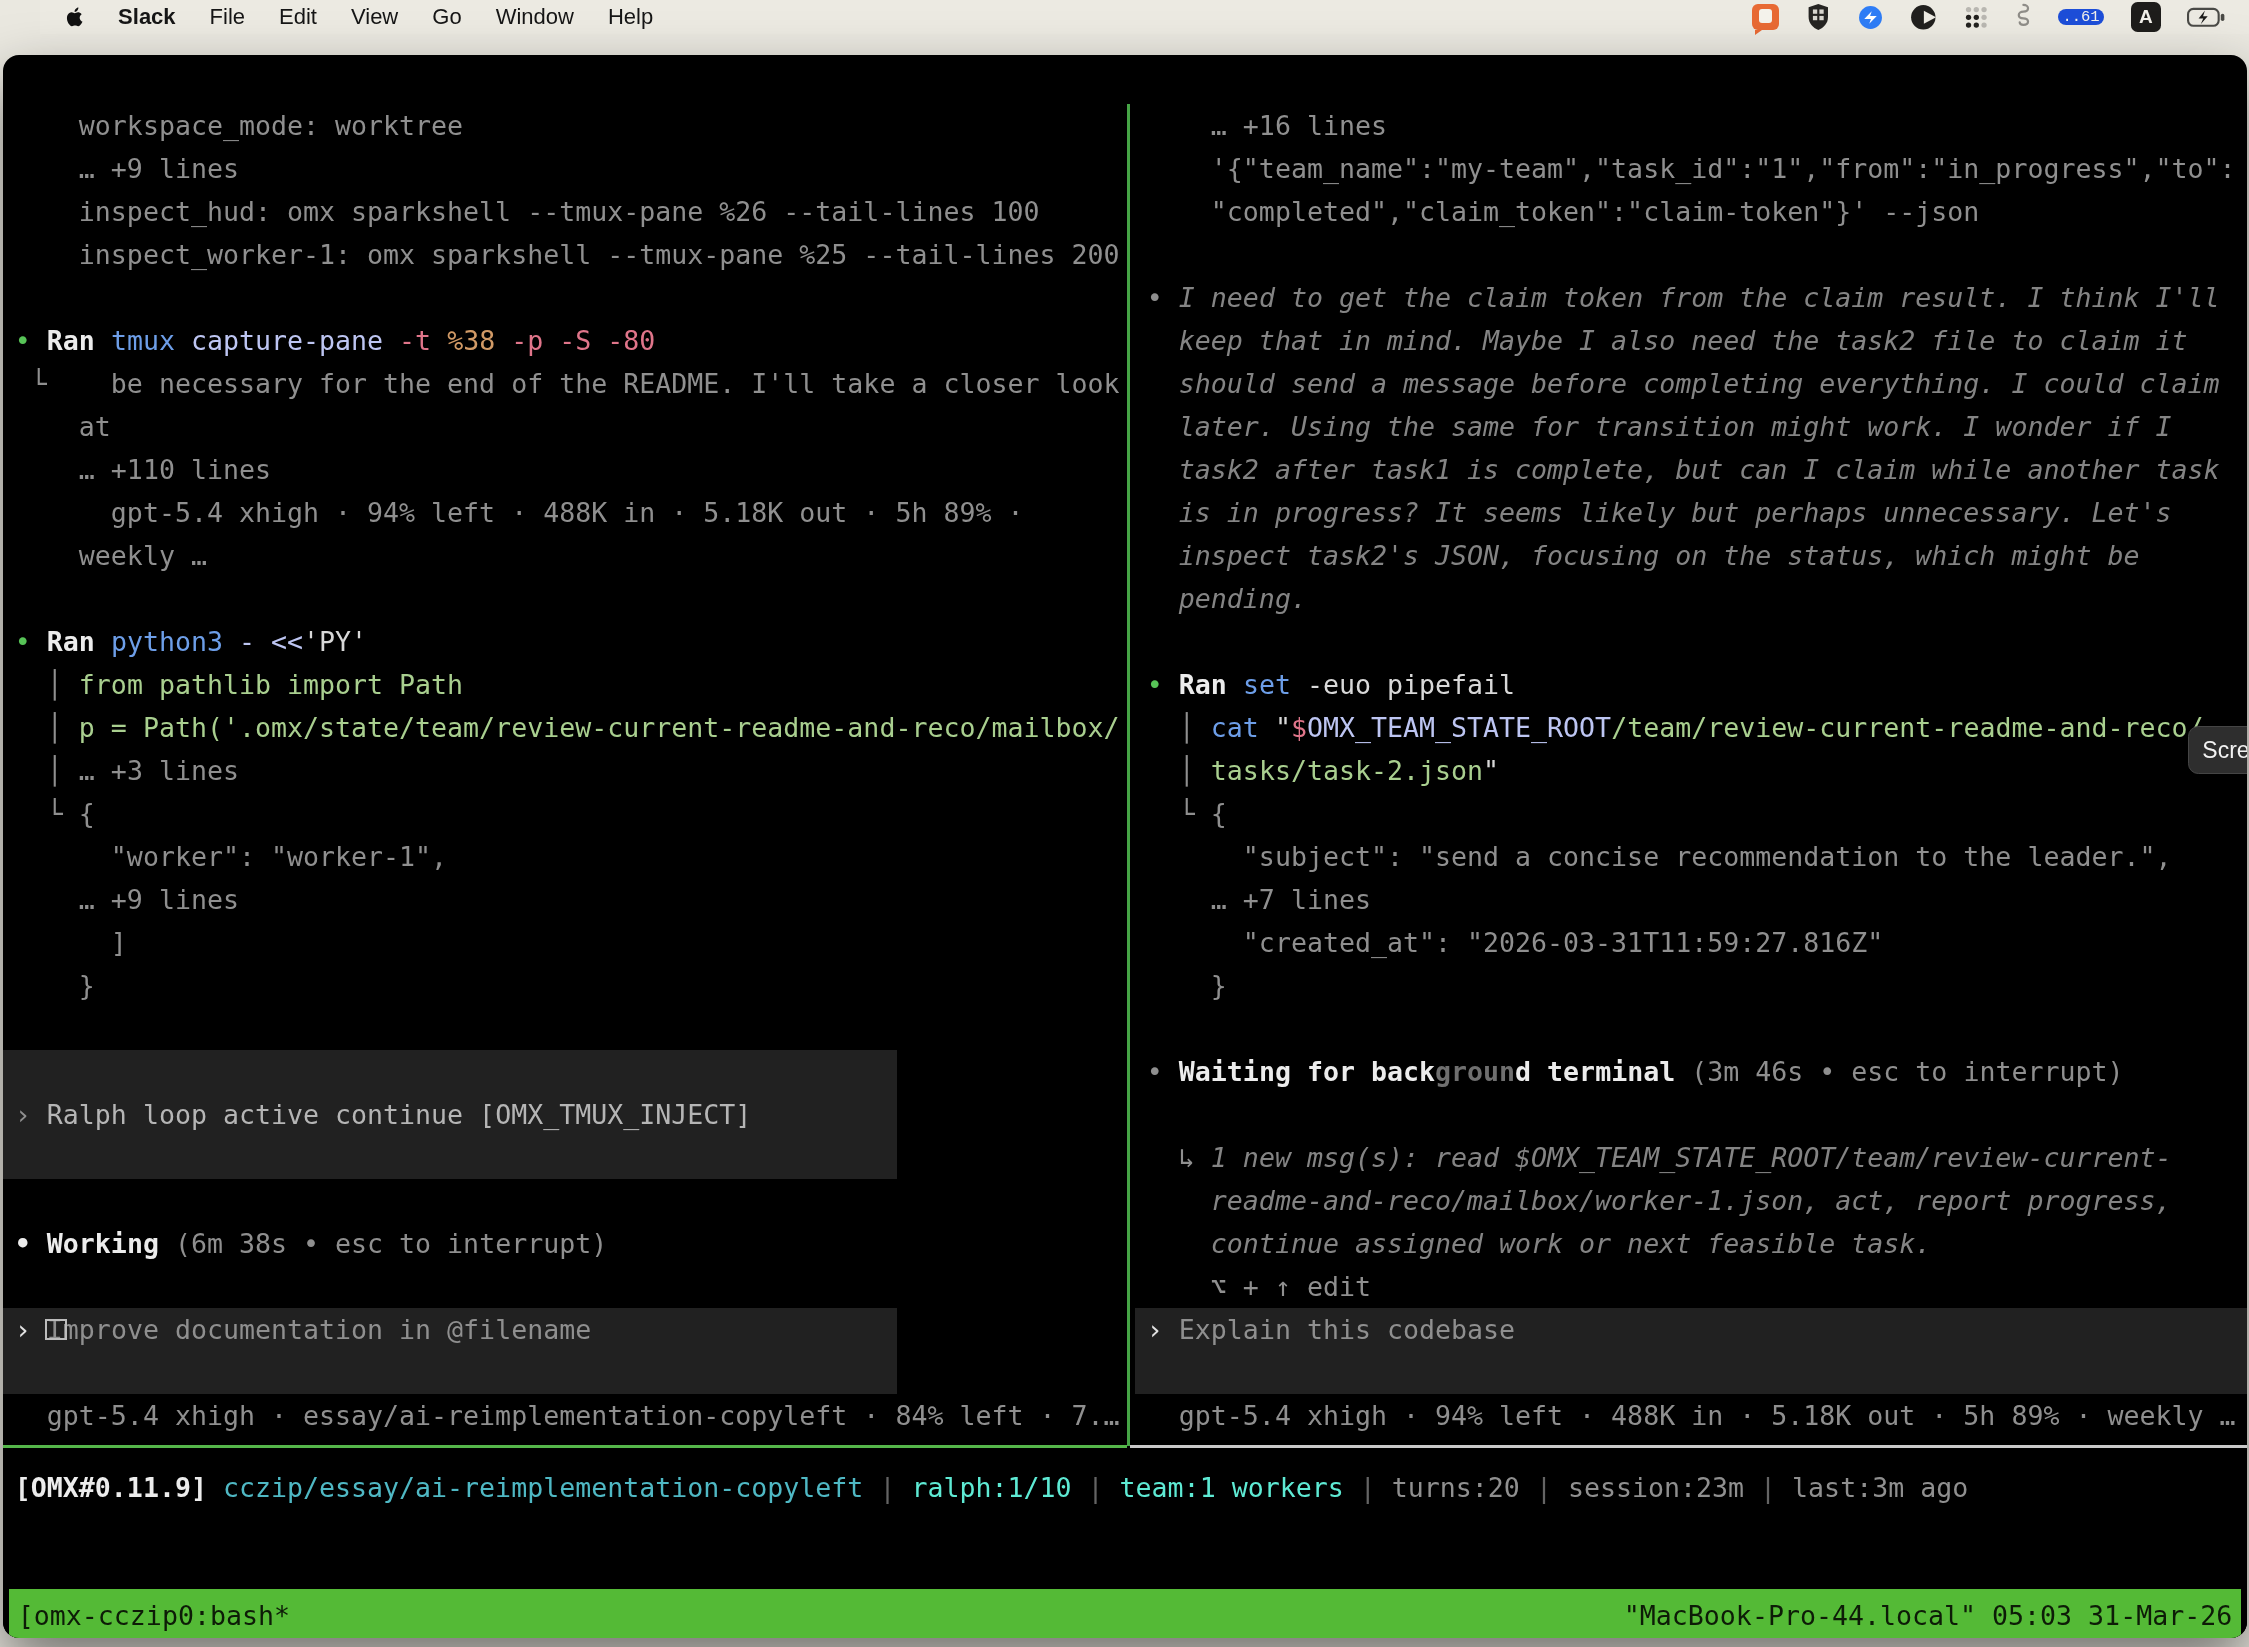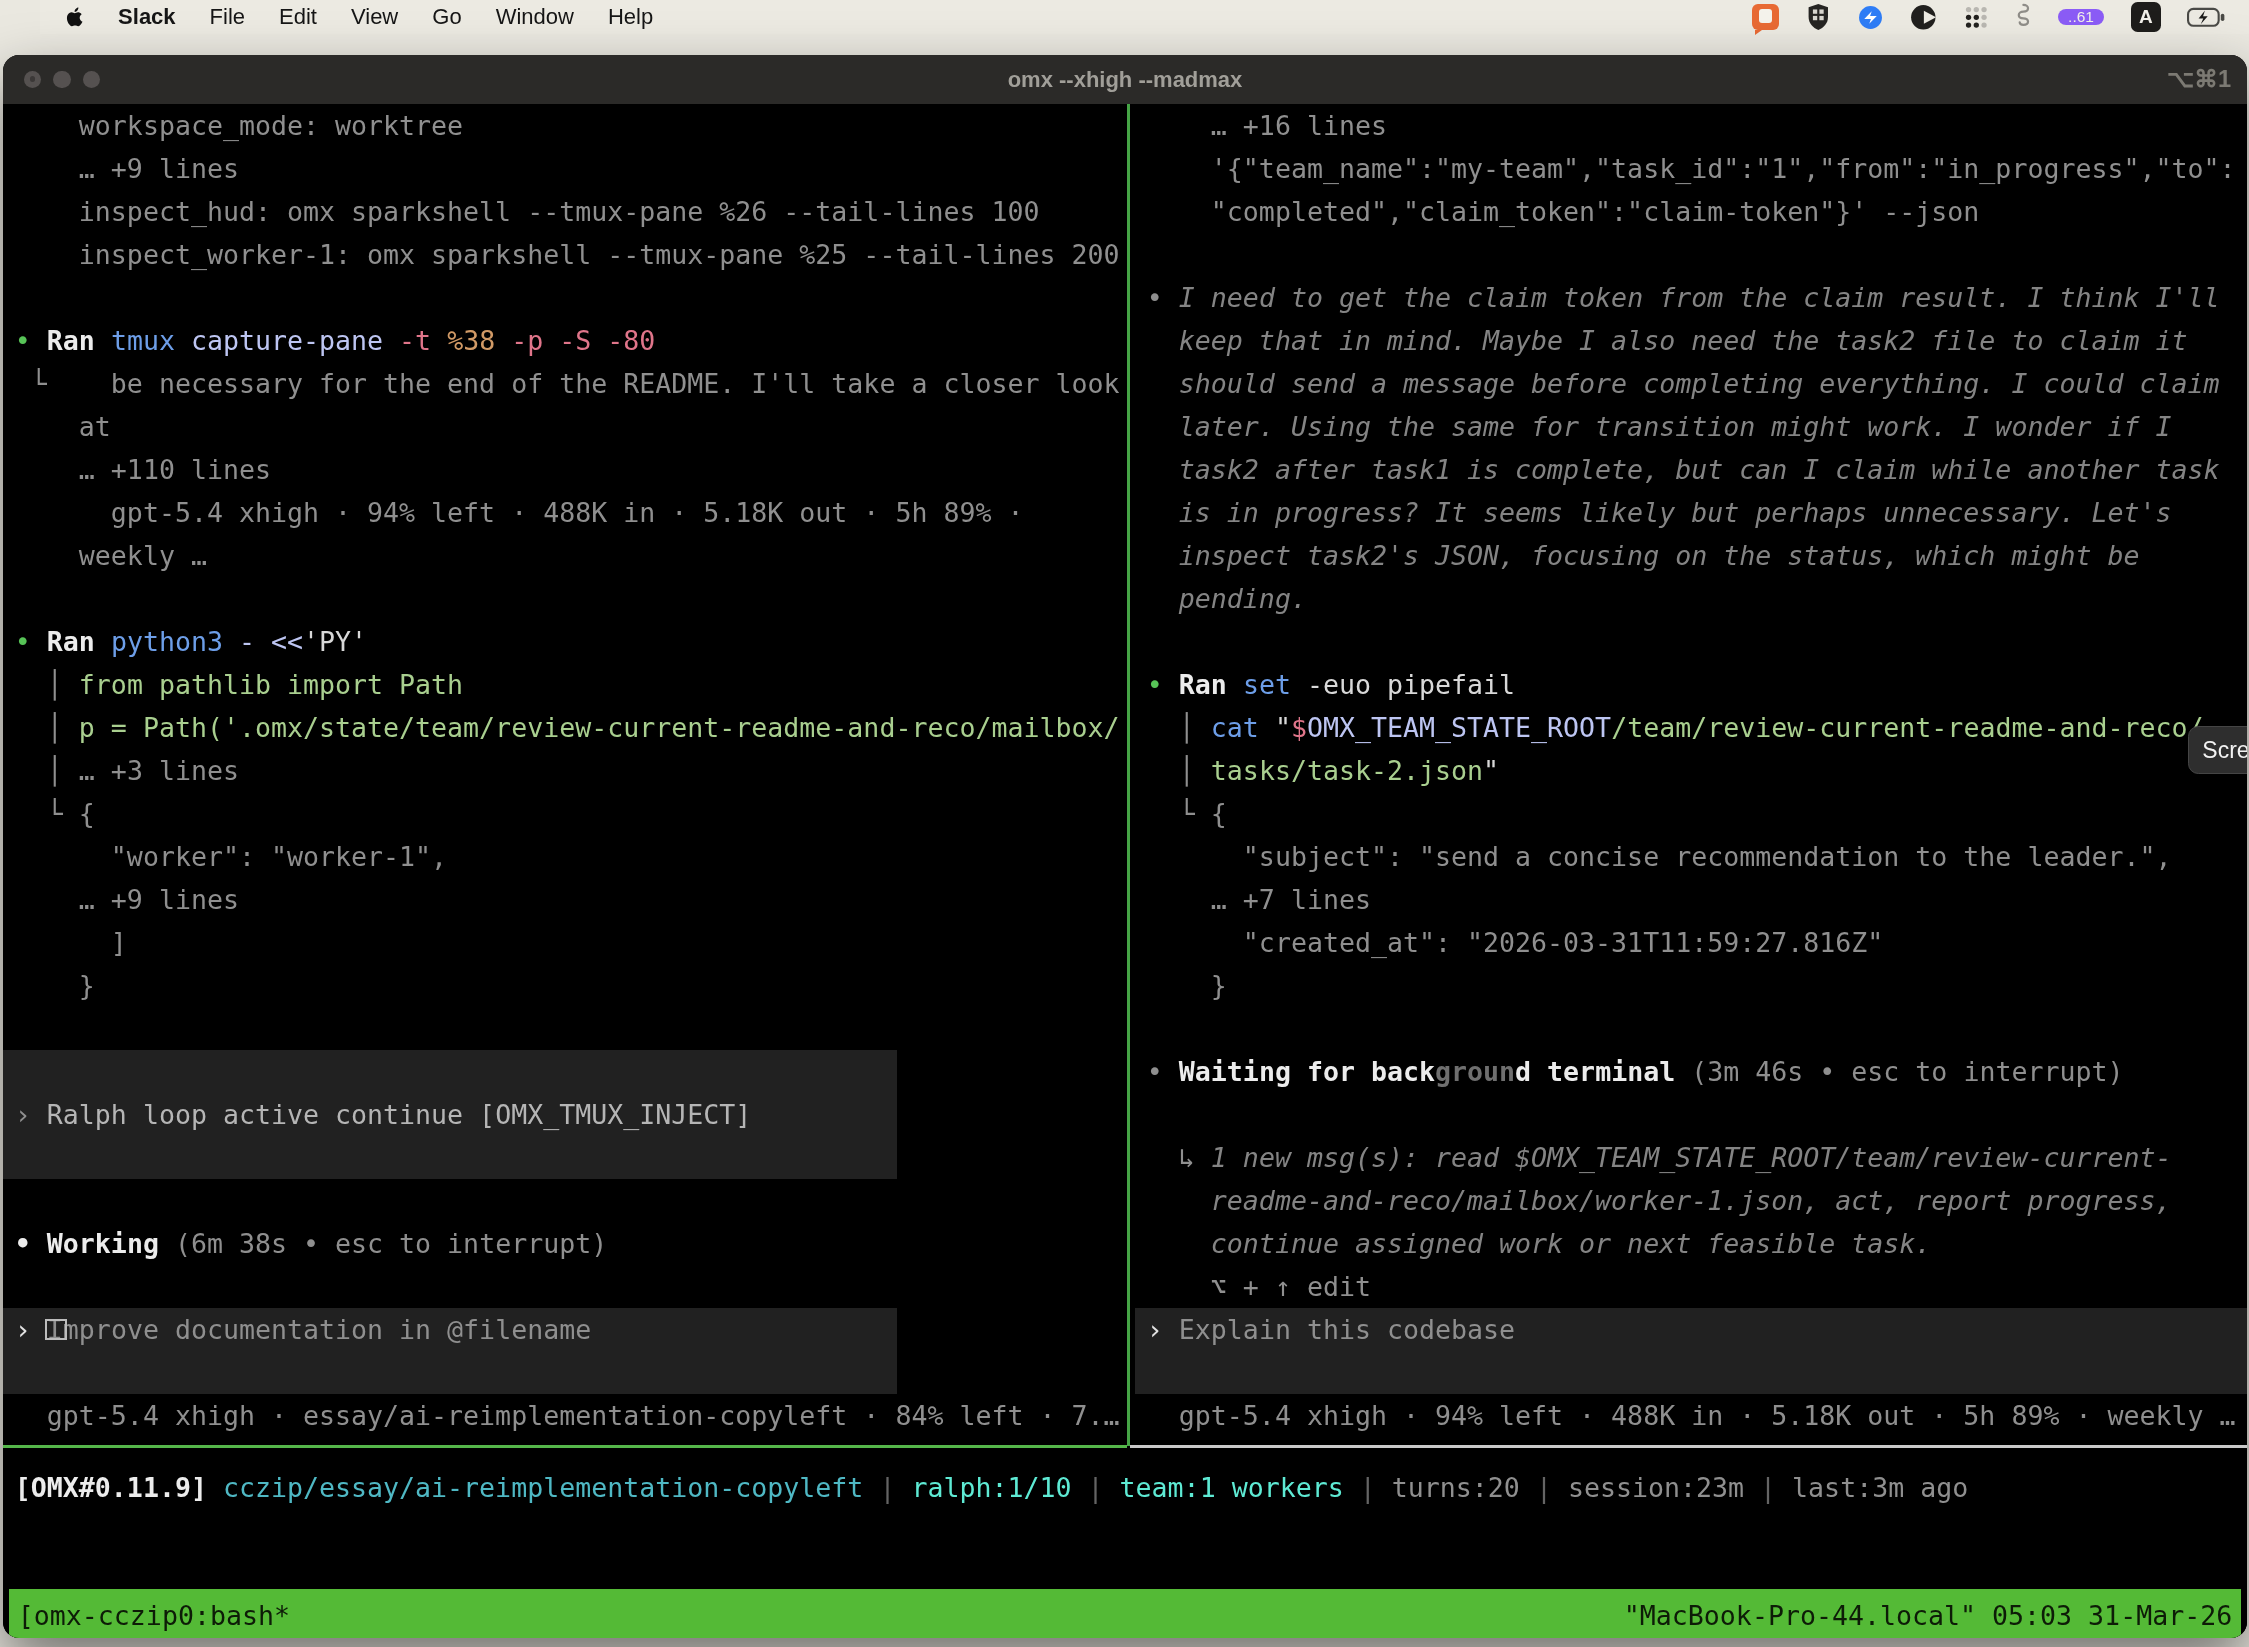--- a/index.html
+++ b/index.html
@@ -9,22 +9,22 @@
   .menubar{position:absolute;left:0;top:0;width:100%;height:34px;background:#eceae2;
            display:flex;align-items:center;color:#161616;font-size:22px;margin-left:40px;}
   .apple{width:25px;height:25px;margin-left:23.6px;display:inline-flex;align-items:center;}
   .mitem{margin-left:34px;}
   .mitem.bold{font-weight:bold;margin-left:29.5px;}
   .mstatus{margin-left:auto;display:flex;align-items:center;gap:26.6px;margin-right:10.3px;}
   .sicon{display:inline-flex;align-items:center;justify-content:center;height:29.5px;}
   .icon-orange{width:26.6px;height:26.6px;background:#e86a34;border-radius:5.9px;position:relative;}
   .icon-orange .inner{position:absolute;left:6.6px;top:5.2px;width:13.3px;height:14px;background:#f5f3ec;border-radius:3px;}
   .icon-orange::after{content:"";position:absolute;left:3px;bottom:-4.4px;border-left:7.4px solid #e86a34;border-bottom:5.9px solid transparent;}
-  .badge61{min-width:38px;height:16px;background:#8b5cf6;border-radius:14px;color:#f2f0ea;
-           font-size:15.5px;display:flex;align-items:center;justify-content:center;padding:0 4.4px;}
+  .badge61{min-width:38px;height:16px;background:#1d4ed8;border-radius:14px;color:#f2f0ea;
+           font-size:15.5px;display:flex;align-items:center;justify-content:center;padding:0 4.4px;font-family:Liberation Mono, monospace;}
   .keya{width:29.5px;height:29.5px;background:#1e1d1b;border-radius:6.6px;color:#f2f0ea;font-weight:bold;
         font-size:19px;display:flex;align-items:center;justify-content:center;}
   
   .window{position:absolute;left:3px;top:55px;width:2244px;height:1583px;background:#000;
           border-radius:16px;overflow:hidden;box-shadow:0 26.6px 59px rgba(0,0,0,.5);}
   .titlebar{position:absolute;left:0;top:0;width:100%;height:49px;background:#2b2a28;}
   .tlights{position:absolute;left:20.7px;top:15.5px;display:flex;gap:11.8px;}
   .tl{width:17.7px;height:17.7px;border-radius:50%;background:#555150;position:relative;}
   .tl.first::after{content:"";position:absolute;left:5.9px;top:5.9px;width:5.9px;height:5.9px;border-radius:50%;background:#3b3837;}
   .wtitle{position:absolute;left:0;right:0;top:0;height:49px;line-height:49px;text-align:center;
@@ -138,29 +138,20 @@
       <svg viewBox="0 0 24 20" width="28" height="23.6">
           <path d="M12 18.6l-3-3.6a4.8 4.8 0 0 1 6 0z" fill="#8f8d88"></path>
           <path d="M12 11.6c-2 0-3.9.7-5.4 1.8l-2-2.4A11.6 11.6 0 0 1 12 8.4c2.8 0 5.4.9 7.4 2.6l-2 2.4a8.7 8.7 0 0 0-5.4-1.8z" fill="#9d9b95"></path>
           <path d="M12 5.4c-3.2 0-6.2 1.1-8.6 3L1.5 6A14.8 14.8 0 0 1 12 2.2c4 0 7.7 1.4 10.5 3.8l-1.9 2.4a11.8 11.8 0 0 0-8.6-3z" fill="#aila" opacity=".8" style="fill:#a8a6a0"></path>
         </svg>
     </span>
   </div>
 </div>
 
 <div class="window">
-  <div class="titlebar">
-    <div class="tlights">
-      <span class="tl first"></span>
-      <span class="tl"></span>
-      <span class="tl"></span>
-    </div>
-    <div class="wtitle">omx --xhigh --madmax</div>
-    <div class="wshort">⌥⌘1</div>
-  </div>
 
   <div class="term">
     <div class="pane left">
         <div class="trow "><span class="g">    workspace_mode: worktree</span></div>
         <div class="trow "><span class="g">    … +9 lines</span></div>
         <div class="trow "><span class="g">    inspect_hud: omx sparkshell --tmux-pane %26 --tail-lines 100</span></div>
         <div class="trow "><span class="g">    inspect_worker-1: omx sparkshell --tmux-pane %25 --tail-lines 200</span></div>
         <div class="trow "></div>
         <div class="trow "><span class="bg">• </span><span class="wb">Ran </span><span class="bl">tmux </span><span class="lv">capture-pane </span><span class="pk">-t </span><span class="or">%38 </span><span class="pk">-p </span><span class="pk">-S </span><span class="pk">-80</span></div>
         <div class="trow "><span class="g"> └    be necessary for the end of the README. I'll take a closer look</span></div>

